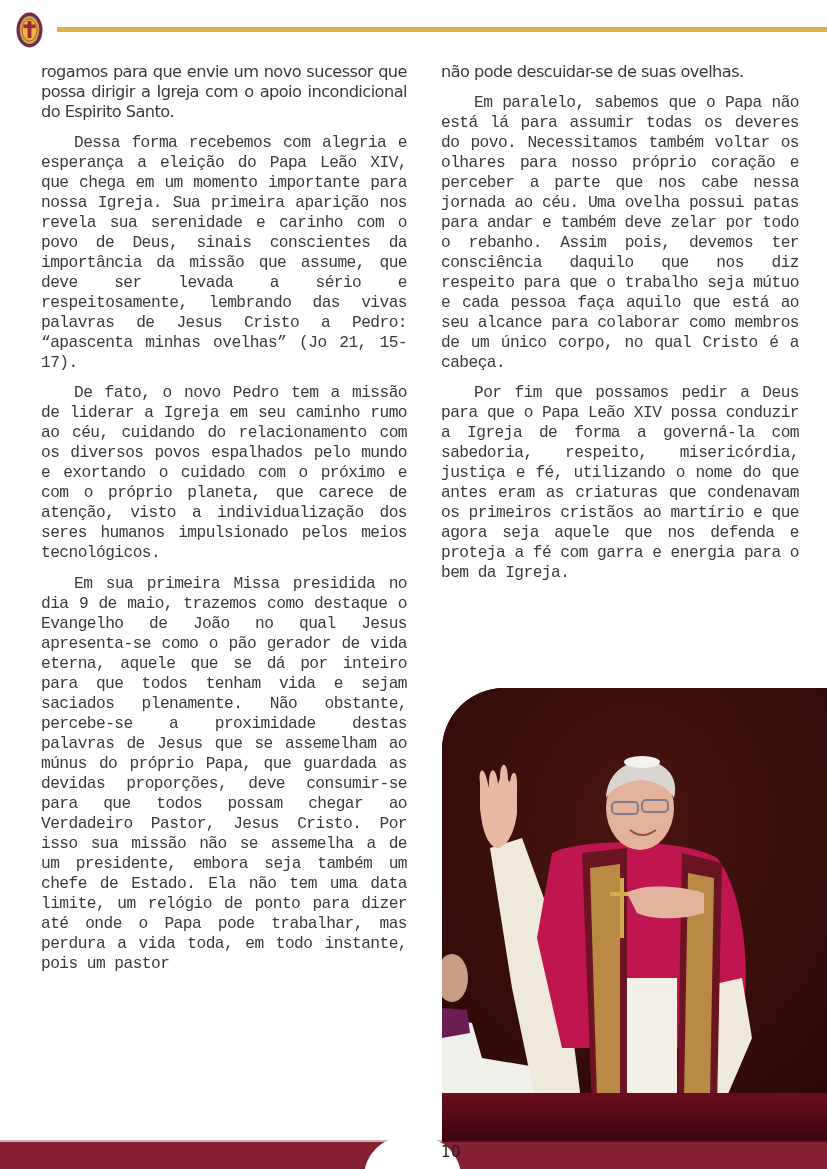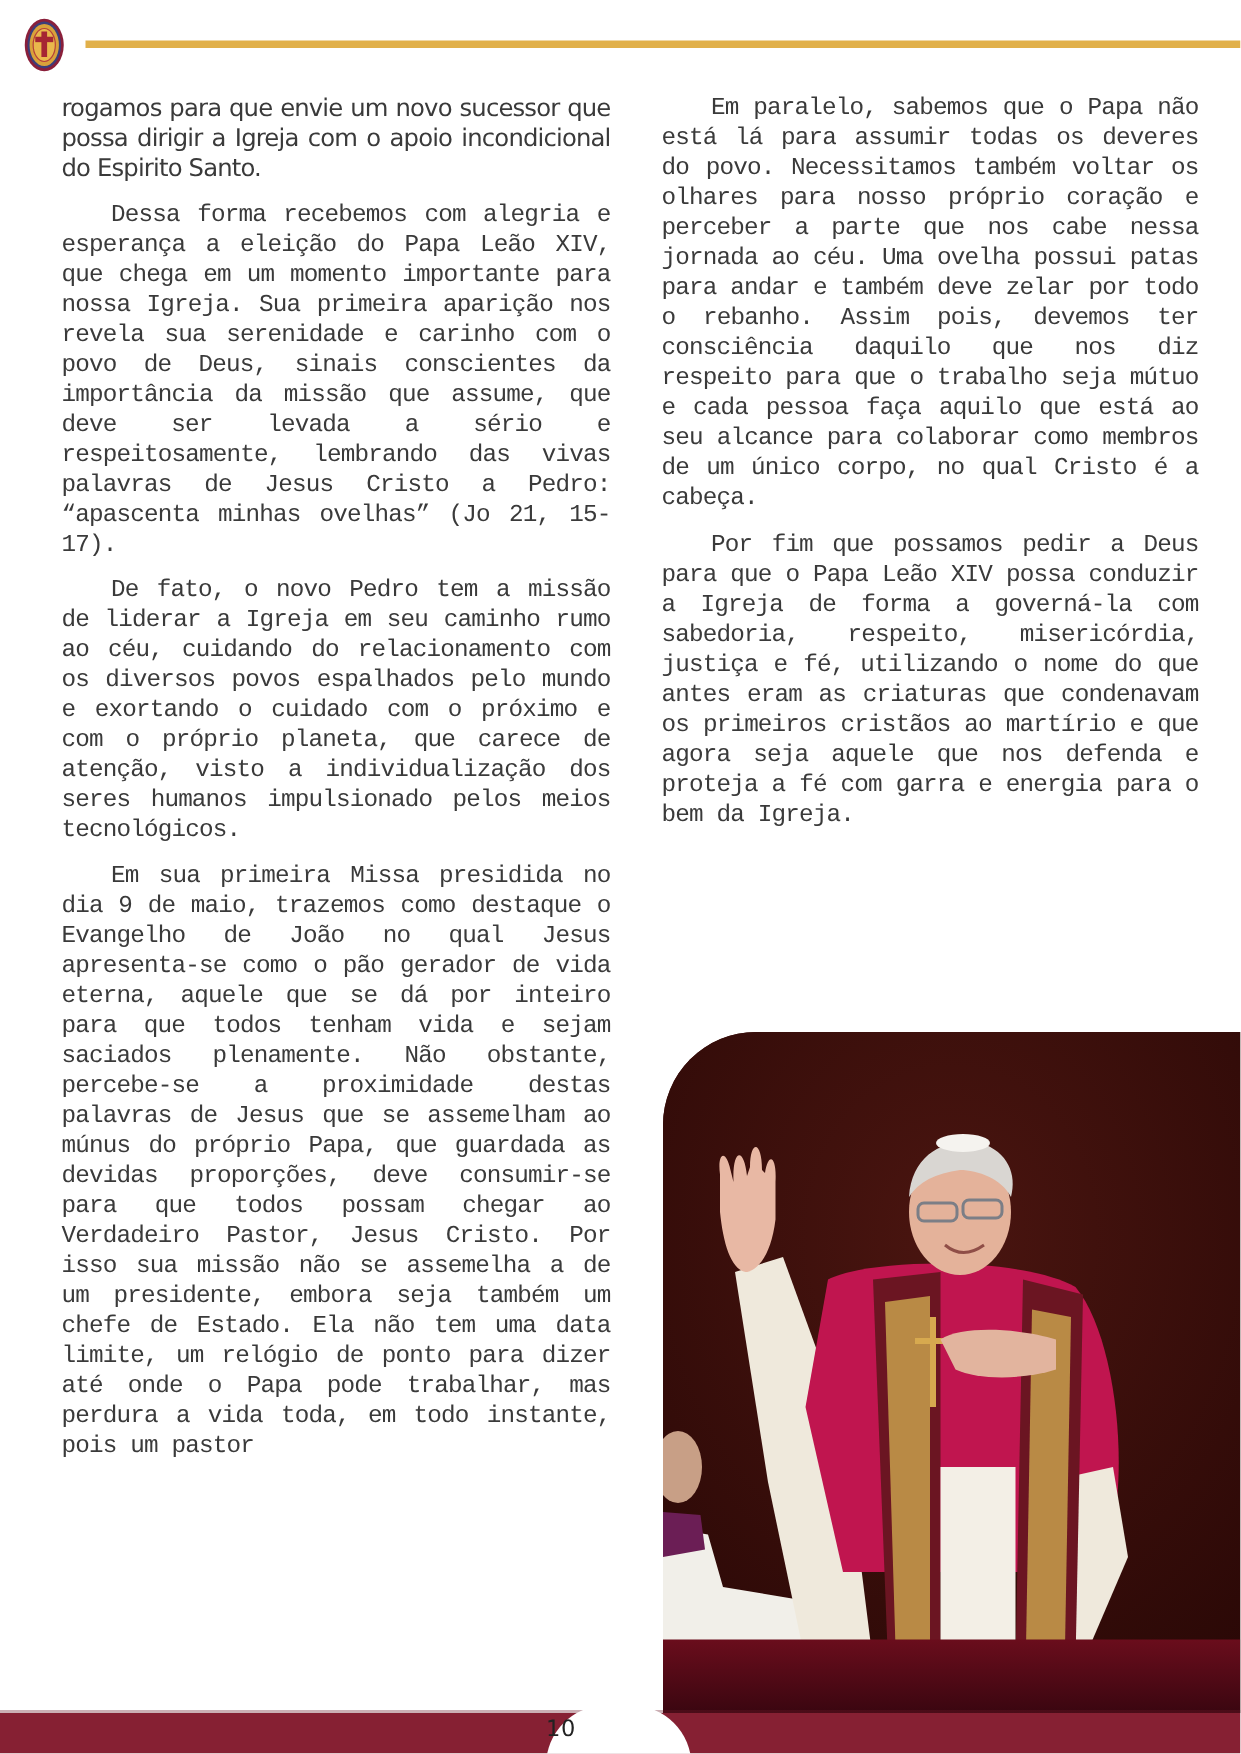--- a/index.html
+++ b/index.html
@@ -24,21 +24,21 @@
   }
   .photo svg { display: block; width: 100%; height: 100%; }
 
   .footer-band { position: absolute; left: 0; top: 1142px; width: 827px; height: 27px; background: #862033; }
   .footer-band.shadow { top: 1140px; height: 2px; background: #6b1a29; opacity: .35; }
   .page-tab {
     position: absolute; left: 364px; top: 1137px; width: 97px; height: 40px;
     background: #ffffff; border-radius: 40px 40px 0 0;
   }
   .page-number {
-    position: absolute; left: 364px; top: 1143px; width: 97px; text-align: left;
+    position: absolute; left: 364px; top: 1143px; width: 97px; text-align: right;
     font-size: 15px; color: #222; letter-spacing: 0.5px;
   }
 </style>
 </head>
 <body>
 
 <div class="logo">
   <svg viewBox="0 0 27 36" width="27" height="36">
     <ellipse cx="13.5" cy="18" rx="13" ry="17.5" fill="#8a1f3a"></ellipse>
     <ellipse cx="13.5" cy="18" rx="11.2" ry="15.6" fill="#3b3d7a"></ellipse>
@@ -51,20 +51,21 @@
 <div class="top-rule"></div>
 
 <div class="col col-left">
   <p>rogamos para que envie um novo sucessor que possa dirigir a Igreja com o apoio incondicional do Espirito Santo.</p>
   <p class="indent">Dessa forma recebemos com alegria e esperança a eleição do Papa Leão XIV, que chega em um momento importante para nossa Igreja. Sua primeira aparição nos revela sua serenidade e carinho com o povo de Deus, sinais conscientes da importância da missão que assume, que deve ser levada a sério e respeitosamente, lembrando das vivas palavras de Jesus Cristo a Pedro: “apascenta minhas ovelhas” (Jo 21, 15-17).</p>
   <p class="indent">De fato, o novo Pedro tem a missão de liderar a Igreja em seu caminho rumo ao céu, cuidando do relacionamento com os diversos povos espalhados pelo mundo e exortando o cuidado com o próximo e com o próprio planeta, que carece de atenção, visto a individualização dos seres humanos impulsionado pelos meios tecnológicos.</p>
   <p class="indent">Em sua primeira Missa presidida no dia 9 de maio, trazemos como destaque o Evangelho de João no qual Jesus apresenta-se como o pão gerador de vida eterna, aquele que se dá por inteiro para que todos tenham vida e sejam saciados plenamente. Não obstante, percebe-se a proximidade destas palavras de Jesus que se assemelham ao múnus do próprio Papa, que guardada as devidas proporções, deve consumir-se para que todos possam chegar ao Verdadeiro Pastor, Jesus Cristo. Por isso sua missão não se assemelha a de um presidente, embora seja também um chefe de Estado. Ela não tem uma data limite, um relógio de ponto para dizer até onde o Papa pode trabalhar, mas perdura a vida toda, em todo instante, pois um pastor</p>
 </div>
 
 <div class="col col-right">
+  <p>não pode descuidar-se de suas ovelhas.</p>
   <p class="indent">Em paralelo, sabemos que o Papa não está lá para assumir todas os deveres do povo. Necessitamos também voltar os olhares para nosso próprio coração e perceber a parte que nos cabe nessa jornada ao céu. Uma ovelha possui patas para andar e também deve zelar por todo o rebanho. Assim pois, devemos ter consciência daquilo que nos diz respeito para que o trabalho seja mútuo e cada pessoa faça aquilo que está ao seu alcance para colaborar como membros de um único corpo, no qual Cristo é a cabeça.</p>
   <p class="indent">Por fim que possamos pedir a Deus para que o Papa Leão XIV possa conduzir a Igreja de forma a governá-la com sabedoria, respeito, misericórdia, justiça e fé, utilizando o nome do que antes eram as criaturas que condenavam os primeiros cristãos ao martírio e que agora seja aquele que nos defenda e proteja a fé com garra e energia para o bem da Igreja.</p>
 </div>
 
 <div class="photo" aria-label="Pope waving from balcony in white and red vestments with gold stole">
   <svg viewBox="0 0 385 454" preserveAspectRatio="none">
     <defs>
       <radialGradient id="bg" cx="50%" cy="30%" r="80%">
         <stop offset="0" stop-color="#4a1510"></stop>
         <stop offset="1" stop-color="#2a0806"></stop>

